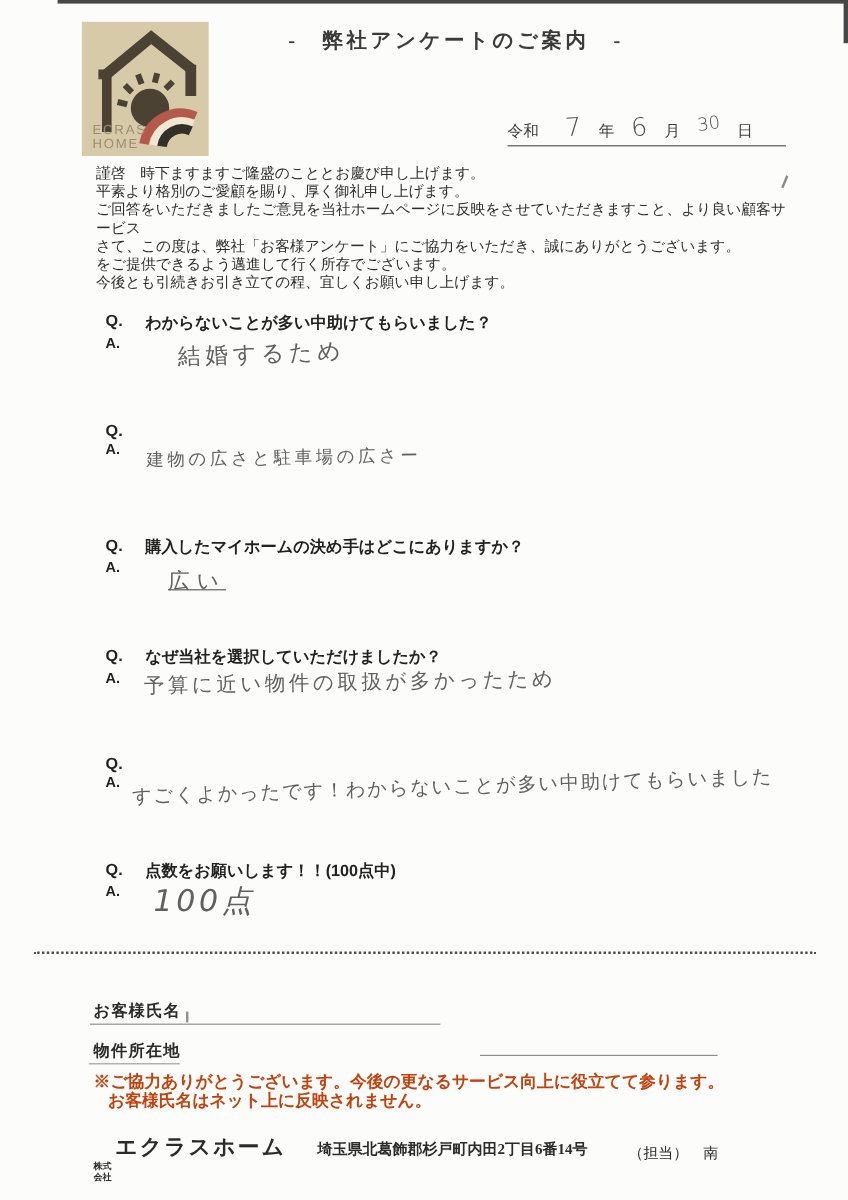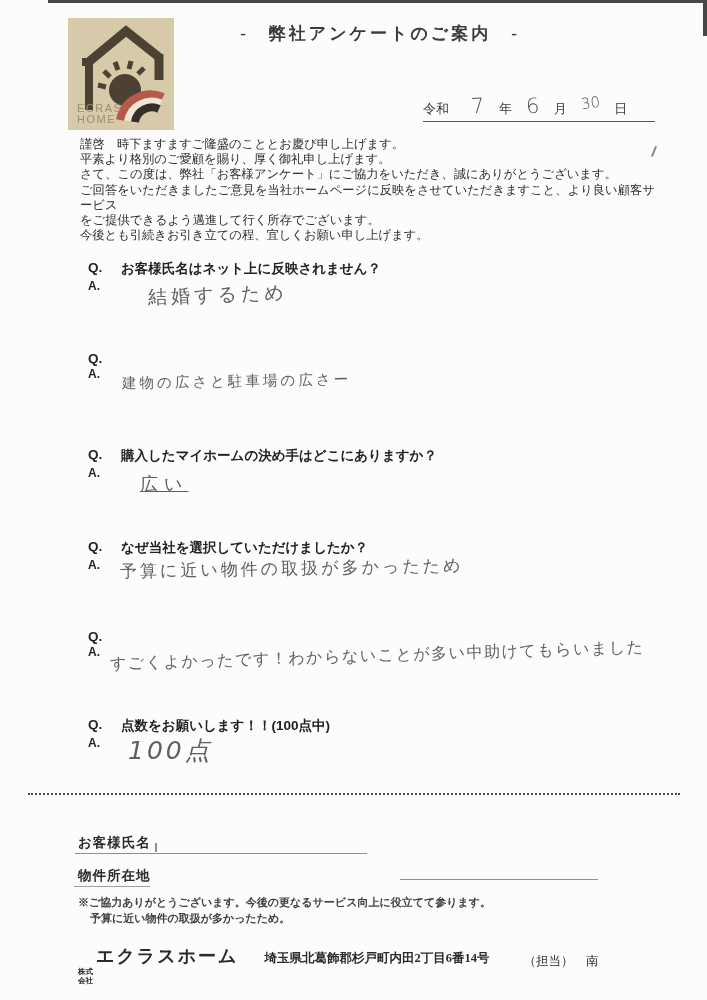--- a/index.html
+++ b/index.html
@@ -48,22 +48,22 @@
   
   .field-label{position:absolute;font-size:13.5px;font-weight:bold;color:#2b2b2b;letter-spacing:1px;}
   .fl-name{left:78px;top:834px;}
   .fl-loc{left:78px;top:867px;}
   .rule{position:absolute;border-top:1px solid #8f8f8f;}
   .name-line{left:75px;top:853px;width:292px;}
   .loc-label-line{left:74px;top:886px;width:76px;border-top-color:#a0a0a0;}
   .loc-right-line{left:400px;top:879px;width:198px;}
   .pen-tick{position:absolute;left:155px;top:843px;width:2px;height:9px;background:#909090;}
   
-  .notes{position:absolute;left:78px;top:895px;font-size:11px;font-weight:bold;
-         line-height:15.5px;color:#404040;}
+  .notes{position:absolute;left:78px;top:895px;font-size:14px;font-weight:bold;
+         line-height:15.5px;color:#c2410c;}
   .notes .n2{padding-left:12px;}
   
   .footer{position:absolute;left:78px;top:944px;display:flex;align-items:flex-start;}
   .co-type{display:flex;flex-direction:column;font-size:7.5px;line-height:8.5px;
            margin-top:24px;font-weight:bold;color:#2b2b2b;font-family:"Liberation Sans",sans-serif;}
   .co-name{font-size:18px;font-weight:bold;margin-left:3px;letter-spacing:2px;color:#2b2b2b;
            font-family:"Liberation Sans",sans-serif;margin-top:0;}
   .address{font-size:12.5px;font-weight:bold;margin-left:26px;margin-top:6px;color:#2b2b2b;}
   .staff{font-size:12.5px;margin-left:34px;margin-top:9px;color:#2b2b2b;}
 </style>
@@ -110,31 +110,31 @@
     <span class="d-unit">年</span>
     <span class="d-num">6</span>
     <span class="d-unit">月</span>
     <span class="d-num day">30</span>
     <span class="d-unit">日</span>
   </div>
 
   <div class="greeting">
     <div>謹啓　時下ますますご隆盛のこととお慶び申し上げます。</div>
     <div>平素より格別のご愛顧を賜り、厚く御礼申し上げます。</div>
+    <div>ご回答をいただきましたご意見を当社ホームページに反映をさせていただきますこと、より良い顧客サービス</div>
     <div>さて、この度は、弊社「お客様アンケート」にご協力をいただき、誠にありがとうございます。</div>
-    <div>ご回答をいただきましたご意見を当社ホームページに反映をさせていただきますこと、より良い顧客サービス</div>
     <div>をご提供できるよう邁進して行く所存でございます。</div>
     <div>今後とも引続きお引き立ての程、宜しくお願い申し上げます。</div>
   </div>
   <div class="pen-mark1"></div>
 
   <div class="qblock qb1">
     <div class="q-row">
       <span class="q-label">Q.</span>
-      <span>お客様氏名はネット上に反映されません？</span>
+      <span>わからないことが多い中助けてもらいました？</span>
     </div>
     <div class="a-label">A.</div>
   </div>
   <div class="ans ans1">結婚するため</div>
 
   <div class="qblock qb2">
     <div class="q-row">
       <span class="q-label">Q.</span>
     </div>
     <div class="a-label">A.</div>
@@ -181,21 +181,21 @@
   <div class="field-label fl-name">お客様氏名</div>
   <div class="rule name-line"></div>
   <div class="pen-tick"></div>
 
   <div class="field-label fl-loc">物件所在地</div>
   <div class="rule loc-label-line"></div>
   <div class="rule loc-right-line"></div>
 
   <div class="notes">
     <div class="n1">※ご協力ありがとうございます。今後の更なるサービス向上に役立てて参ります。</div>
-    <div class="n2">予算に近い物件の取扱が多かったため。</div>
+    <div class="n2">お客様氏名はネット上に反映されません。</div>
   </div>
 
   <div class="footer">
     <div class="co-type">
       <span>株式</span>
       <span>会社</span>
     </div>
     <div class="co-name">エクラスホーム</div>
     <div class="address">埼玉県北葛飾郡杉戸町内田2丁目6番14号</div>
     <div class="staff">（担当）　南</div>

